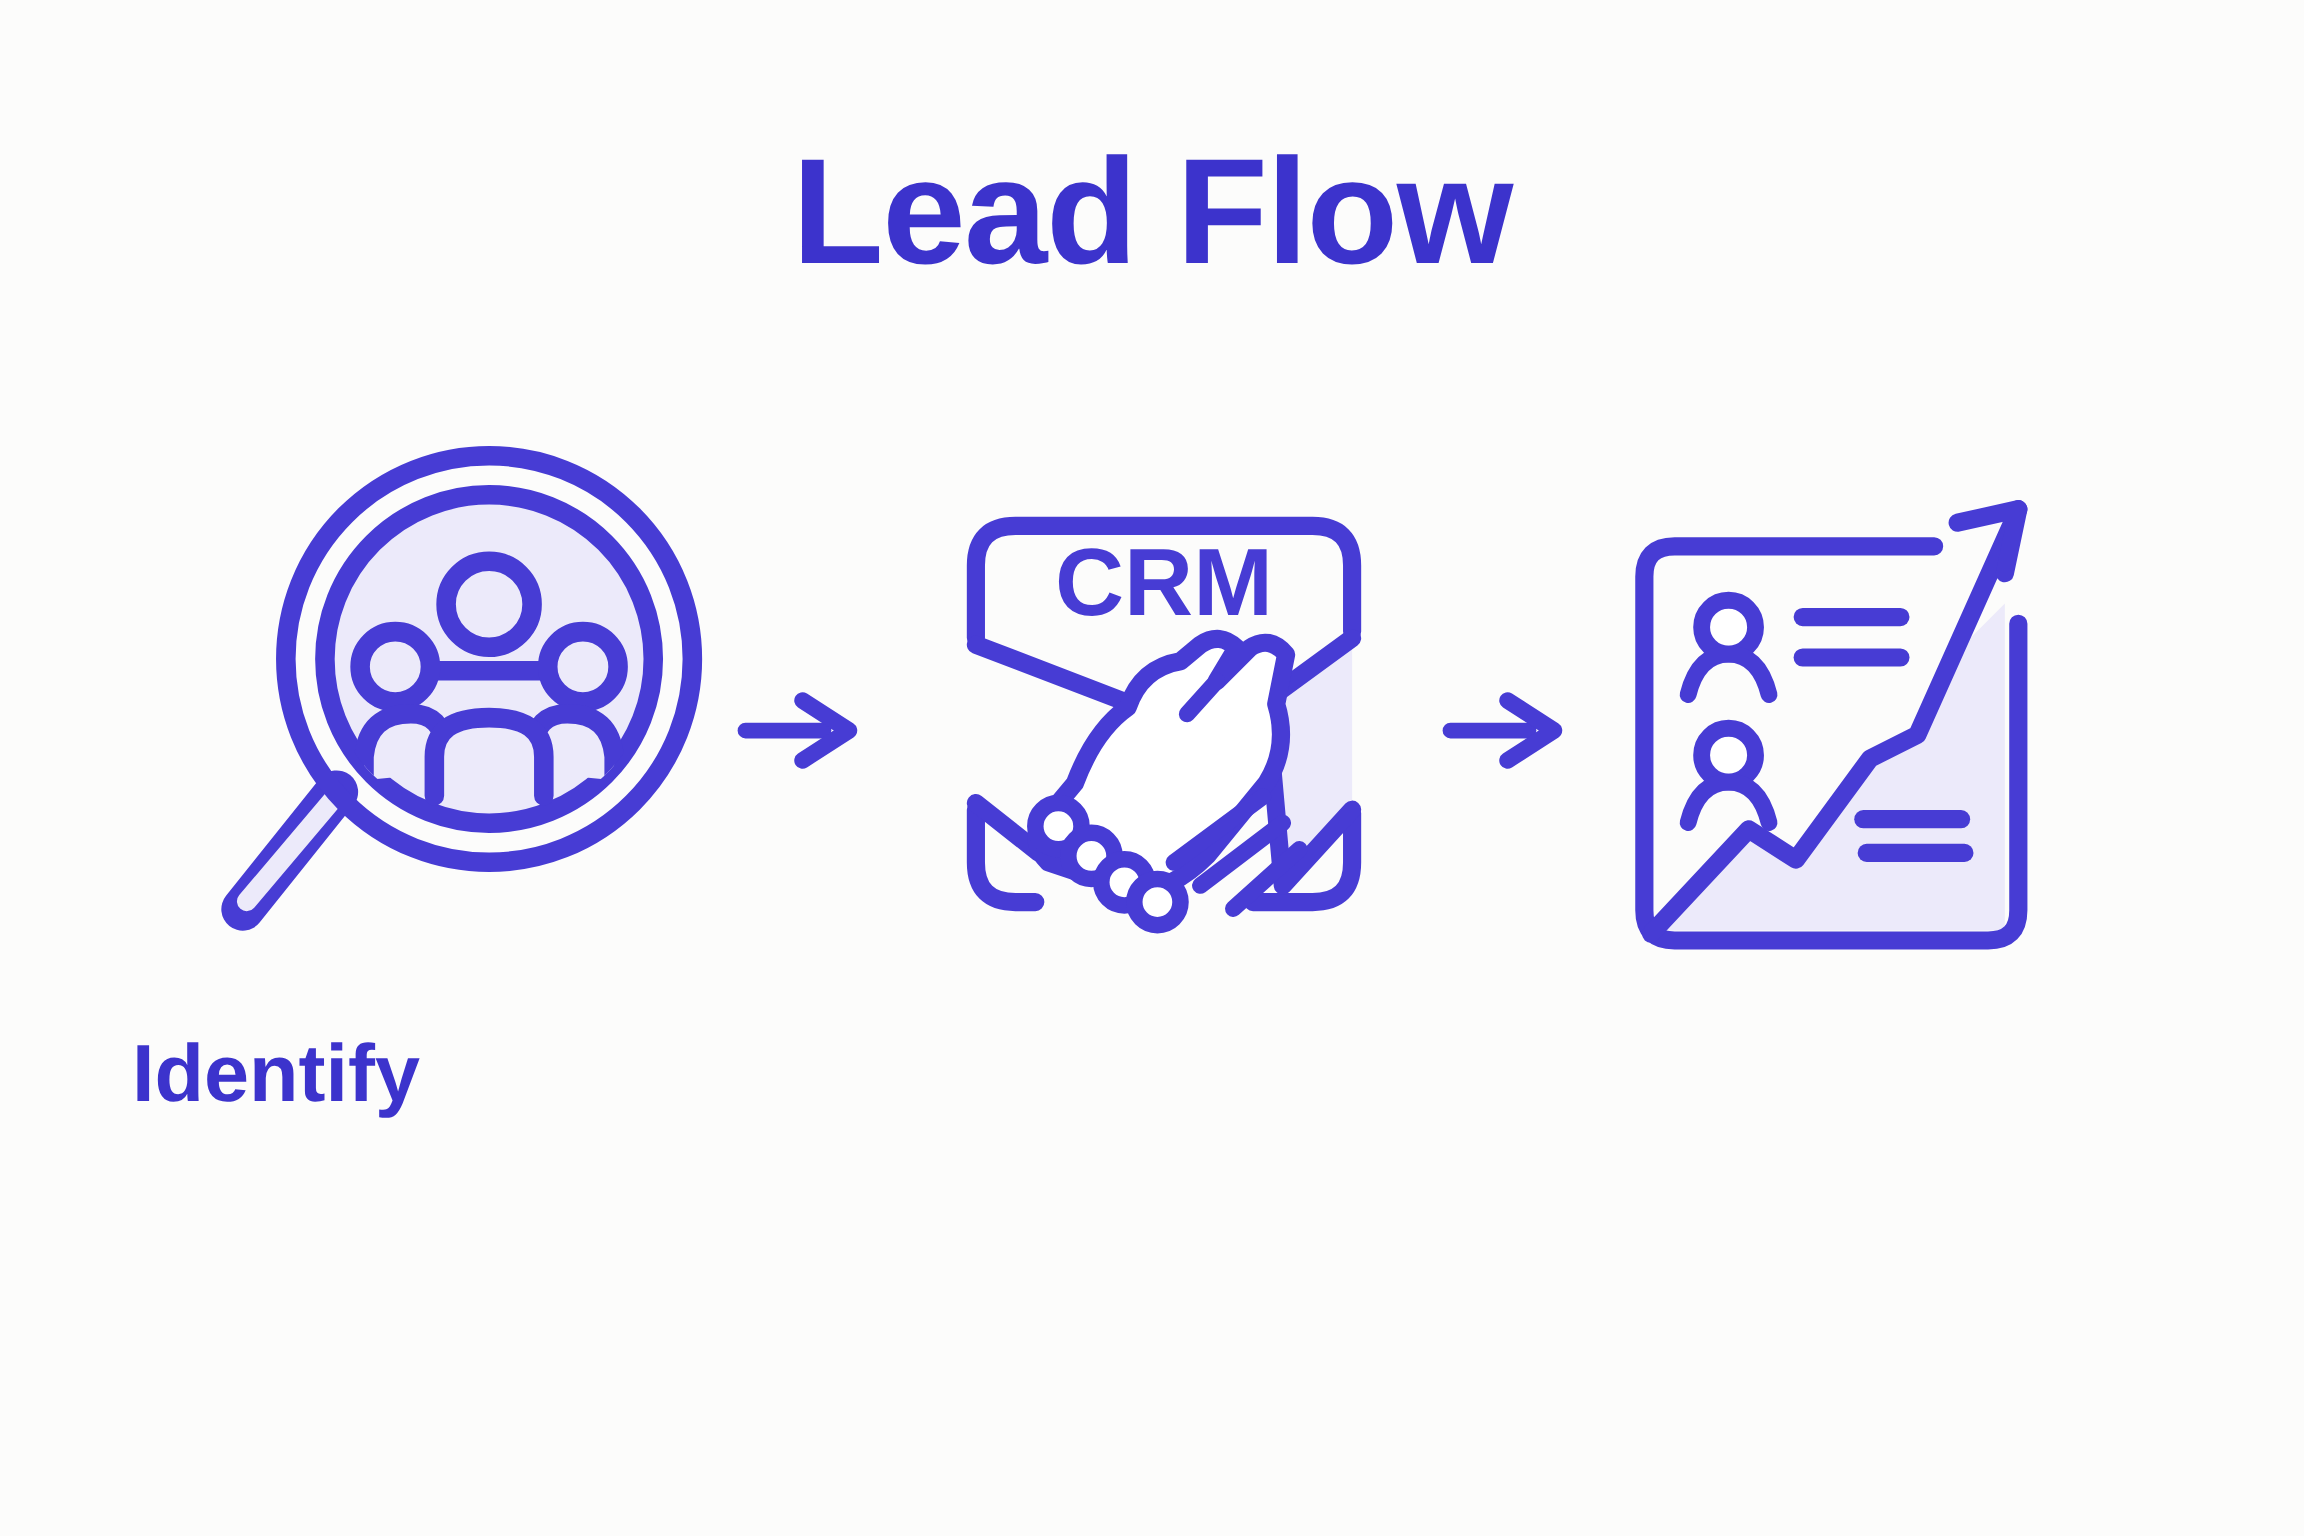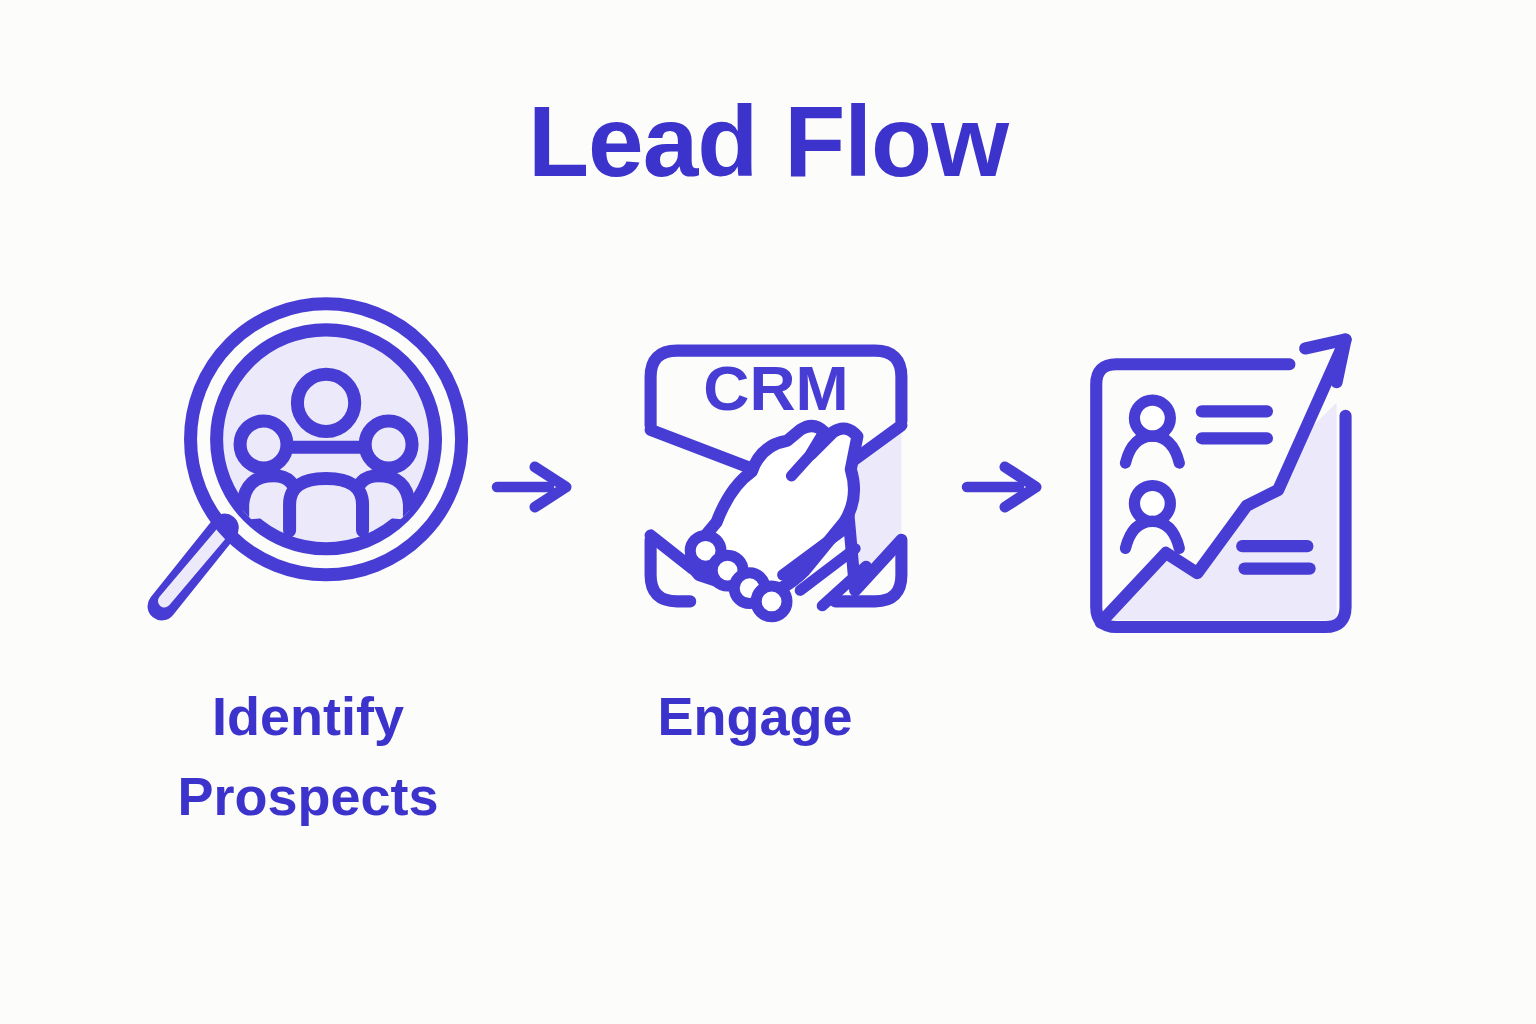--- a/index.html
+++ b/index.html
@@ -13,21 +13,20 @@
   .title{
     position:absolute;top:84px;left:0;width:1536px;
     text-align:center;margin:0;
     font-size:100px;font-weight:700;letter-spacing:-1px;
     color:var(--accent-text,#3c33cc);
   }
   svg.icon{position:absolute;overflow:visible;}
   svg.icon *{vector-effect:none;}
   .label{
     position:absolute;top:676px;width:440px;
-    text-align:center;
     font-size:54px;font-weight:700;line-height:80px;
     color:var(--accent-text,#3c33cc);
   }
   .stroke{stroke:var(--accent,#473cd4);fill:none;stroke-linecap:round;stroke-linejoin:round;}
   .fillLight{fill:var(--icon-fill,#eceafa);}
   .fillWhite{fill:#ffffff;}
   text.badge{
     fill:var(--accent,#473cd4);
     font-family:"Liberation Sans",sans-serif;
     font-weight:700;
@@ -112,21 +111,19 @@
     <g>
       <path class="stroke" d="M70,98 H99" stroke-width="5.4"></path>
       <path class="stroke" d="M71,108 H100" stroke-width="5.4"></path>
     </g>
     <path class="stroke" stroke-width="5.4" d="M7,132 L36,101 L50,110 L72,80 L86,73 L116,6"></path>
     <path class="stroke" stroke-width="5.4" d="M98,10 L116,6 L112,25"></path>
   </svg>
 
   <div class="label" style="left:88px">
     <div>Identify</div>
-    <div>Prospects</div>
   </div>
   <div class="label" style="left:535px">
-    <div>Engage</div>
   </div>
   <div class="label" style="left:1004px">
   </div>
 
 </div>
 
 </body></html>

